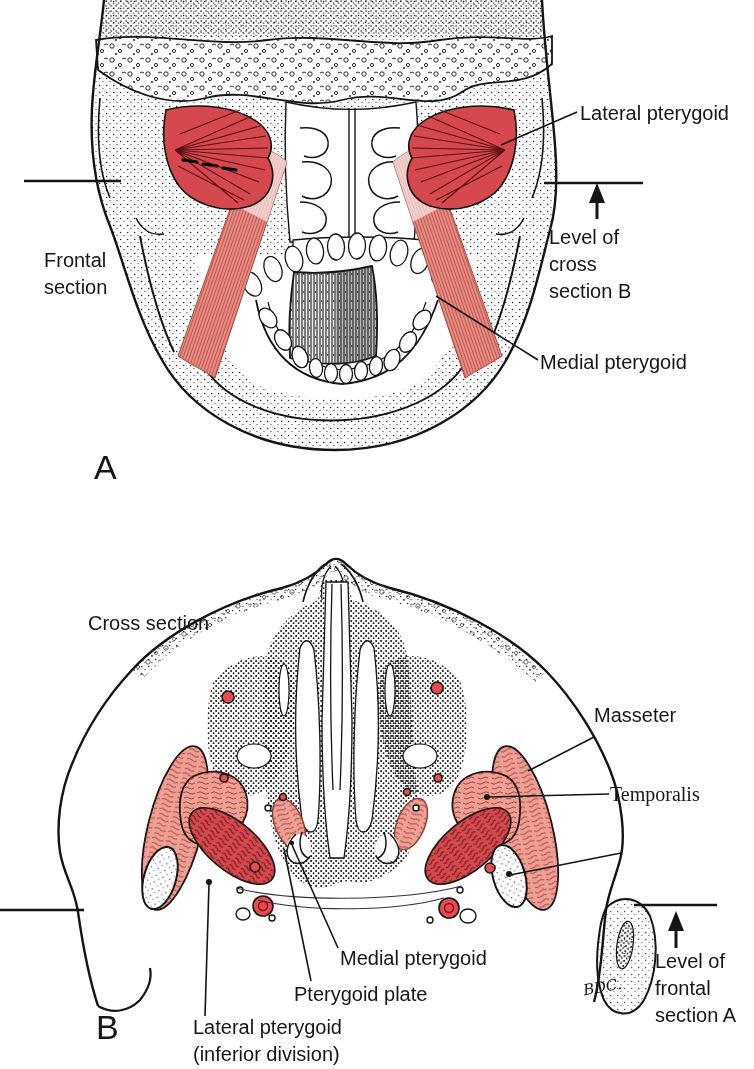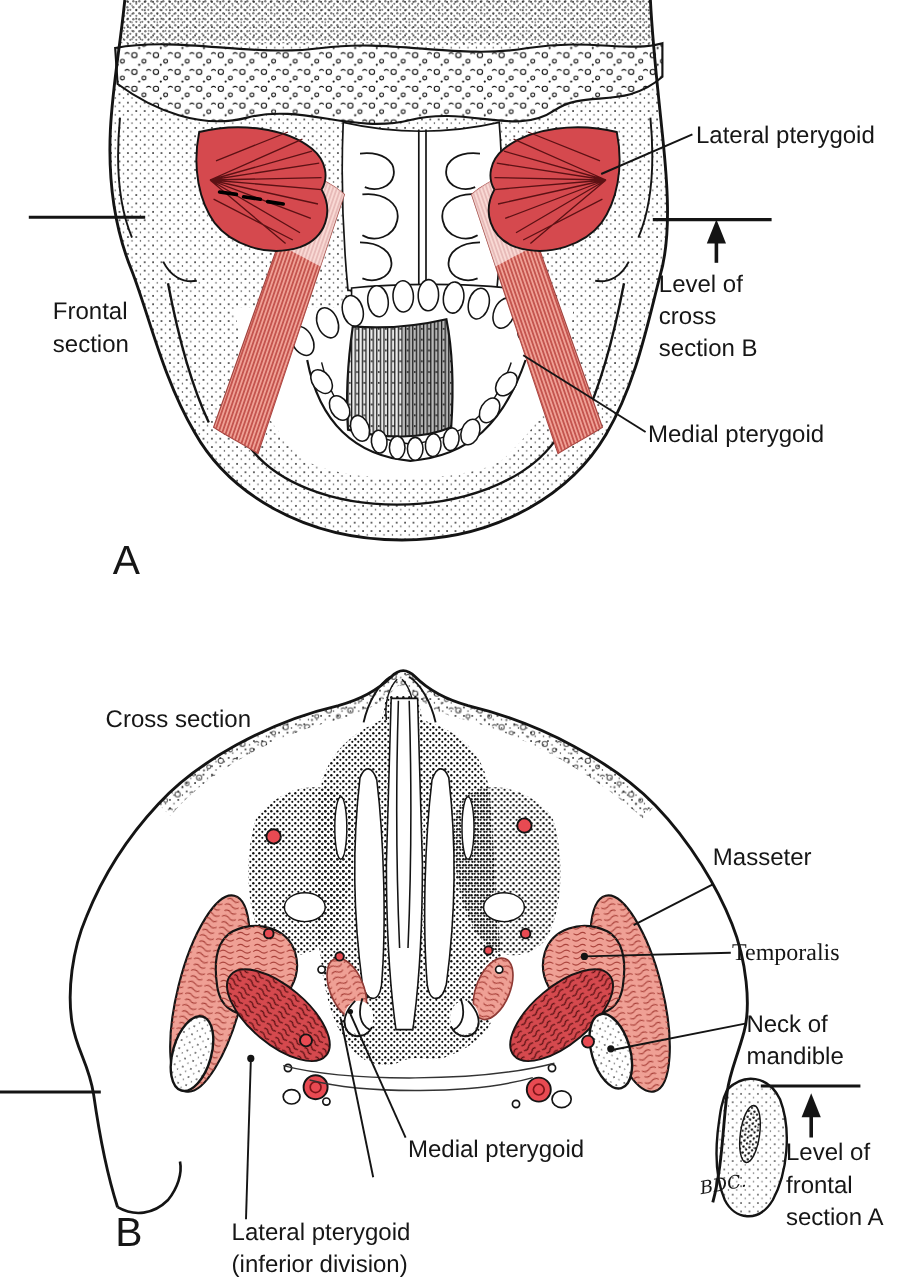--- a/index.html
+++ b/index.html
@@ -244,26 +244,25 @@
 
 <div class="lbl" style="left:580px;top:100px;">Lateral pterygoid</div>
 <div class="lbl" style="left:549px;top:224px;">Level of
 cross
 section B</div>
 <div class="lbl" style="left:44px;top:247px;">Frontal
 section</div>
 <div class="lbl" style="left:540px;top:349px;">Medial pterygoid</div>
 <div class="letter" style="left:94px;top:448px;">A</div>
 
-<div class="lbl" style="left:88px;top:587px;">Cross section</div>
+<div class="lbl" style="left:88px;top:610px;">Cross section</div>
 <div class="lbl" style="left:594px;top:702px;">Masseter</div>
 <div class="lbl" style="left:610px;top:781px;font-family:Liberation Serif, serif;">Temporalis</div>
-<div class="lbl" style="left:622px;top:841px;">Neck of
-mandible</div>
 <div class="lbl" style="left:340px;top:945px;">Medial pterygoid</div>
+<div class="lbl" style="left:294px;top:981px;">Pterygoid plate</div>
 <div class="lbl" style="left:193px;top:1014px;">Lateral pterygoid
 (inferior division)</div>
 <div class="lbl" style="left:655px;top:948px;">Level of
 frontal
 section A</div>
 <div class="letter" style="left:96px;top:1008px;">B</div>
 <div class="sig" style="left:583px;top:978px;">BDC.</div>
 
 </div>
 

